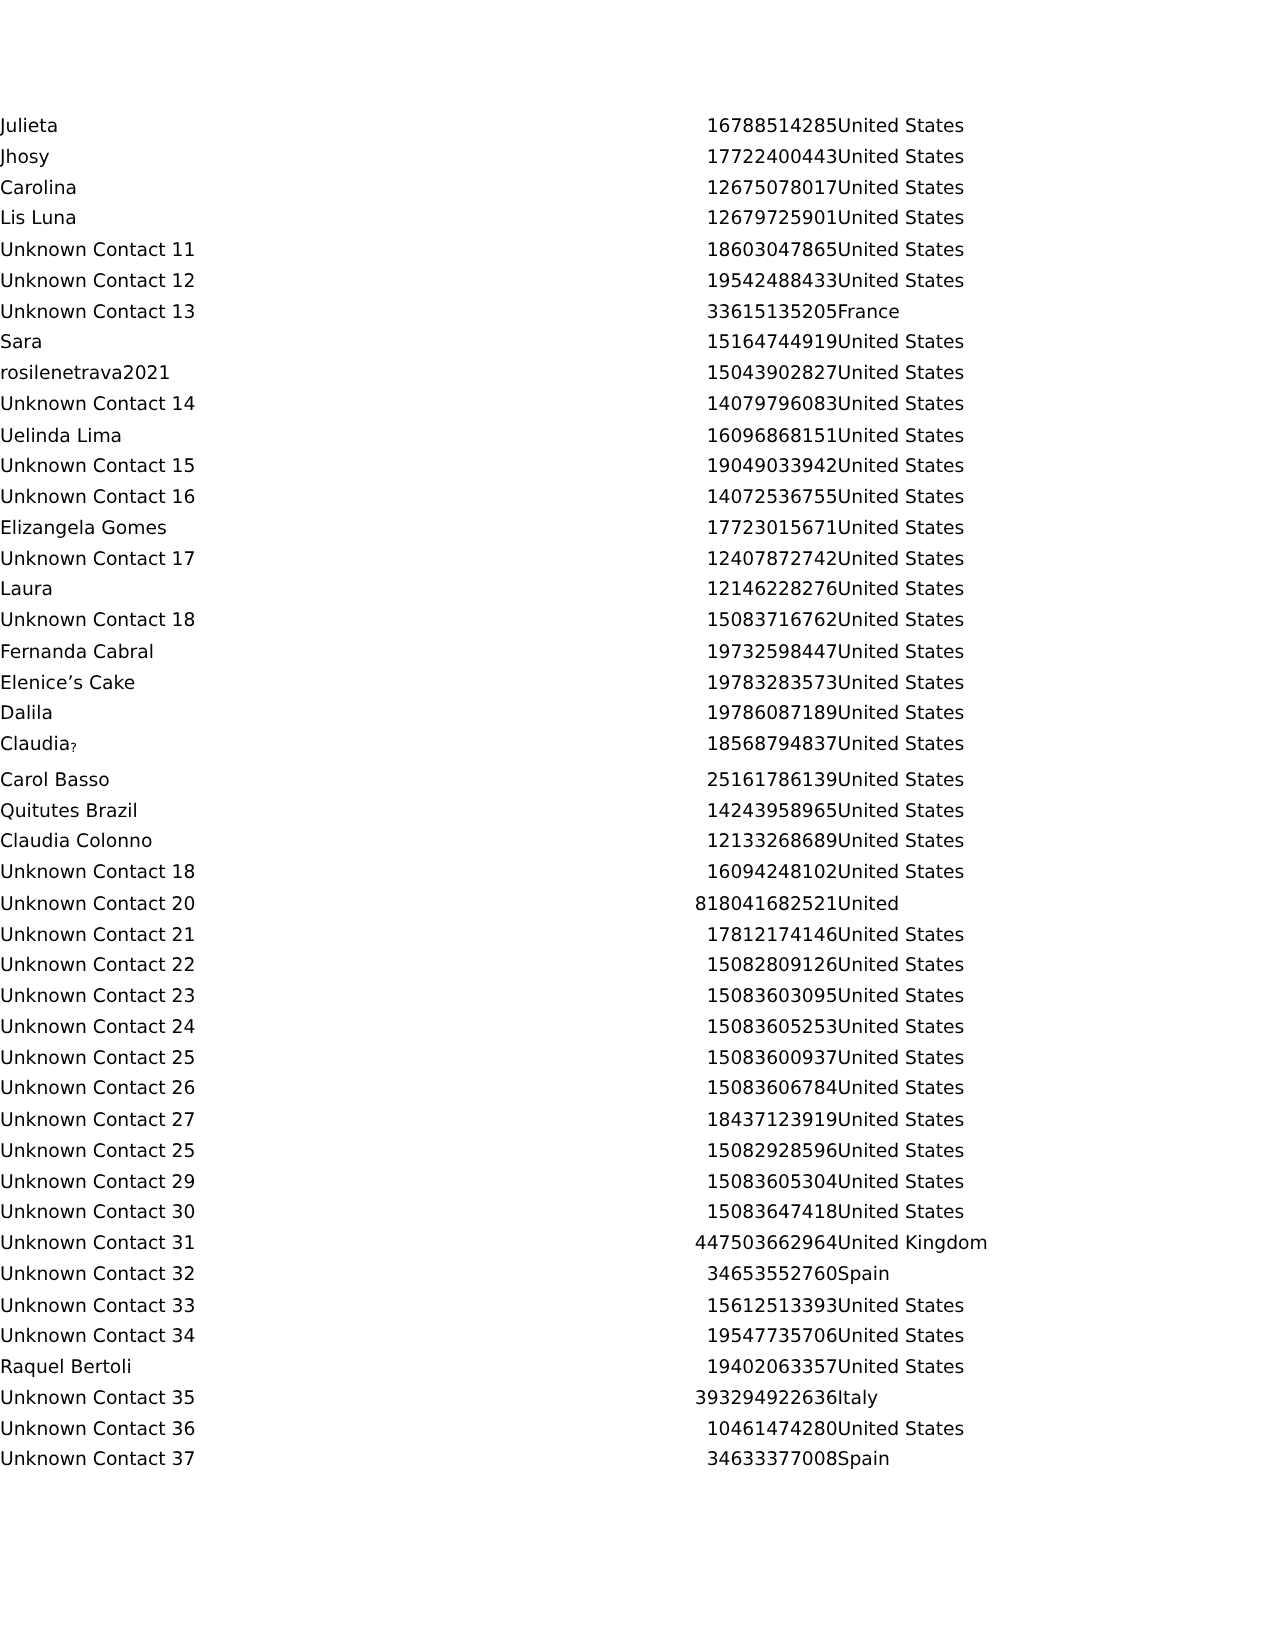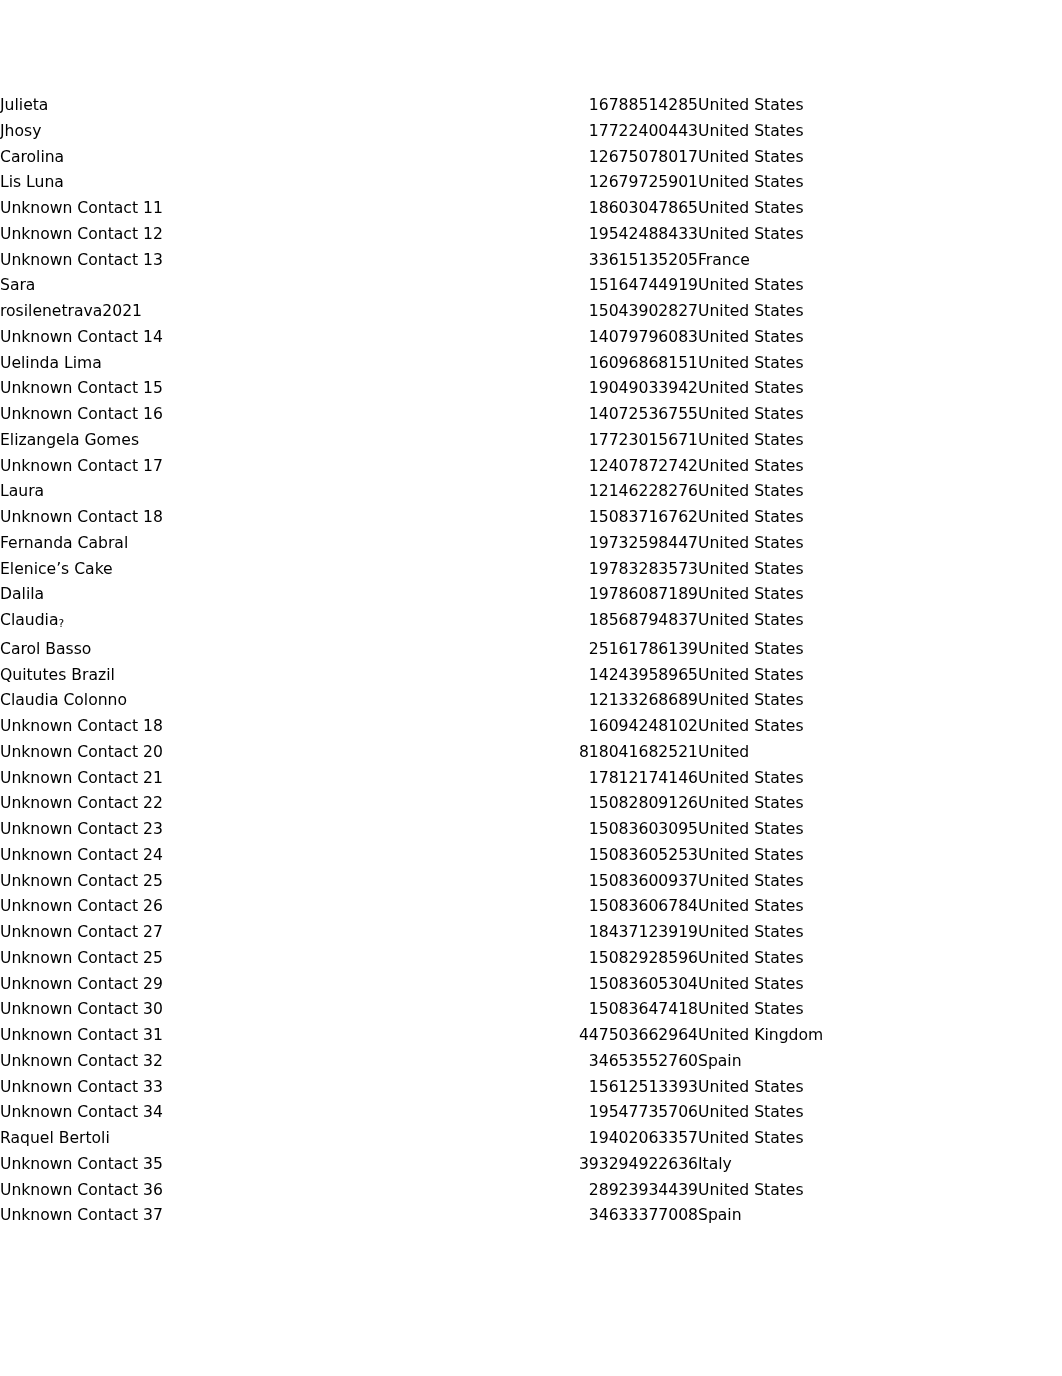--- a/index.html
+++ b/index.html
@@ -282,21 +282,21 @@
           <td class="phone">19402063357</td>
           <td class="country">United States</td>
         </tr>
         <tr>
           <td class="name">Unknown Contact 35</td>
           <td class="phone">393294922636</td>
           <td class="country">Italy</td>
         </tr>
         <tr>
           <td class="name">Unknown Contact 36</td>
-          <td class="phone">28923934439</td>
+          <td class="phone">10461474280</td>
           <td class="country">United States</td>
         </tr>
         <tr>
           <td class="name">Unknown Contact 37</td>
           <td class="phone">34633377008</td>
           <td class="country">Spain</td>
         </tr>
       </tbody>
   </table>
 </div>

